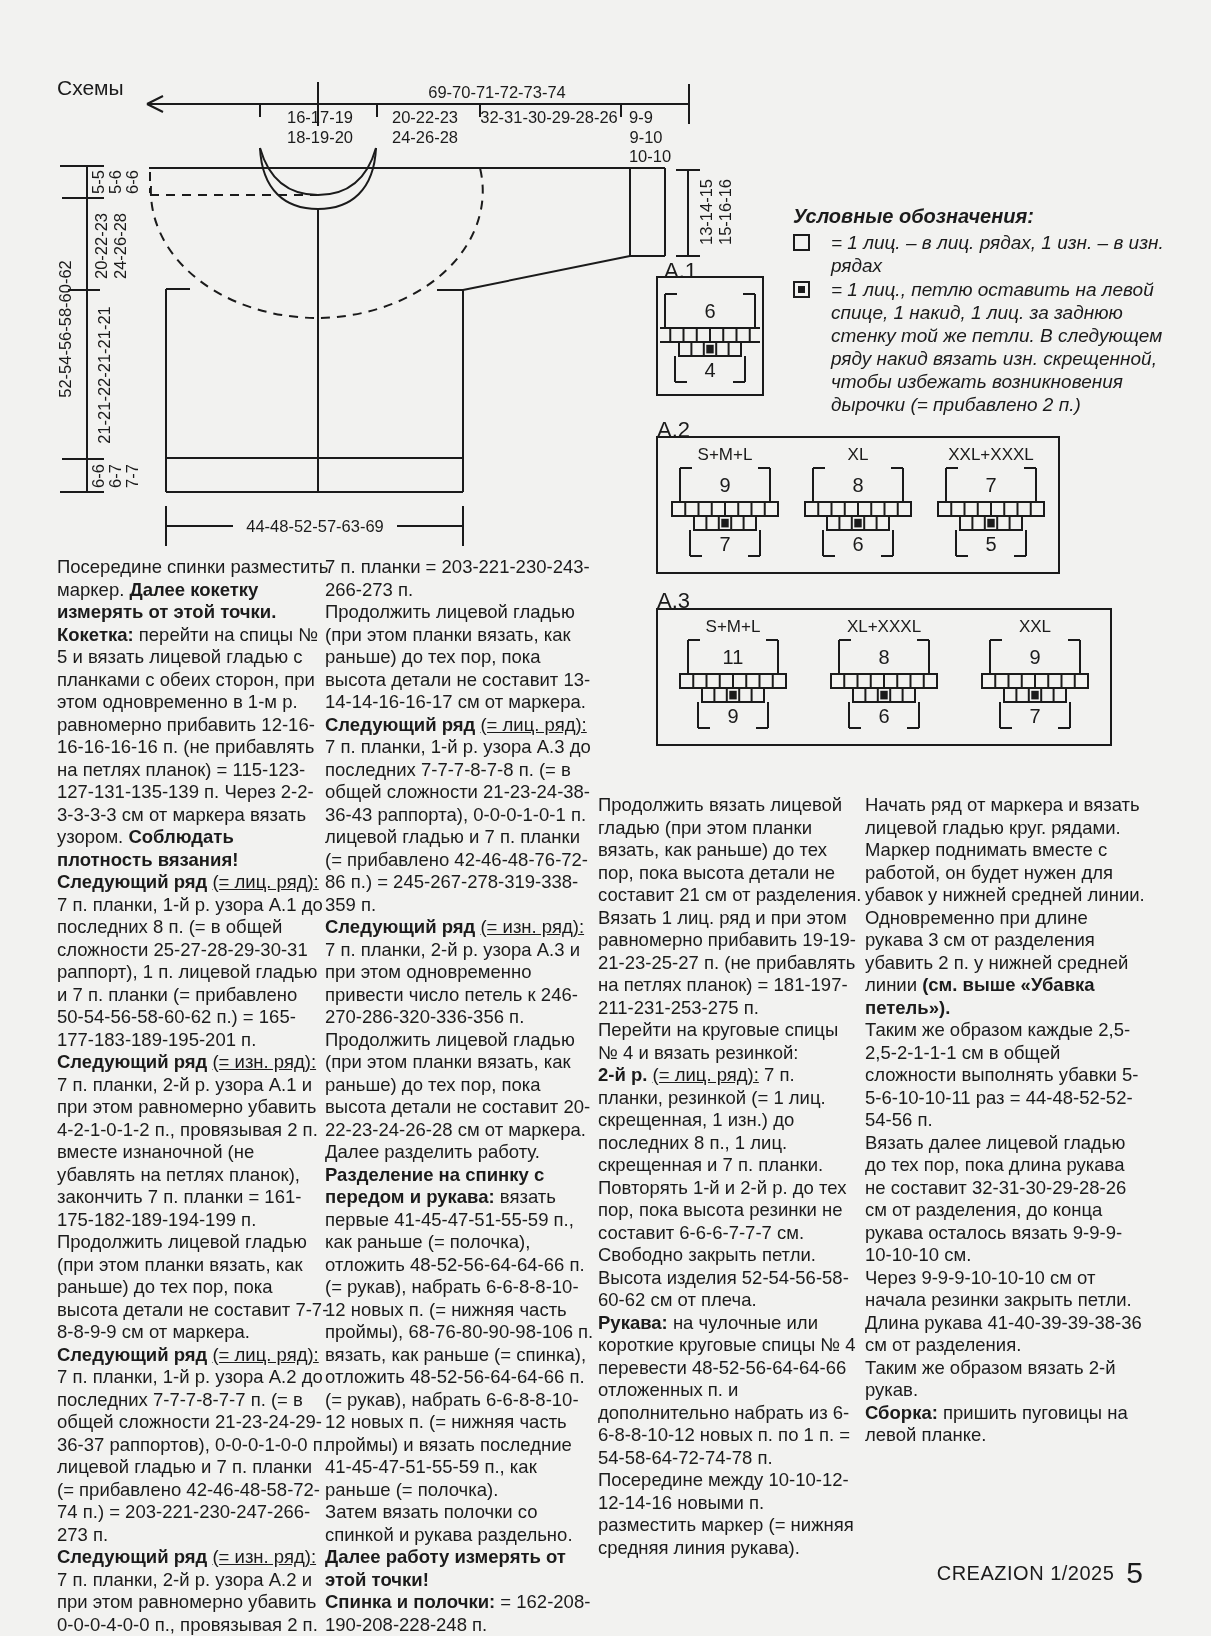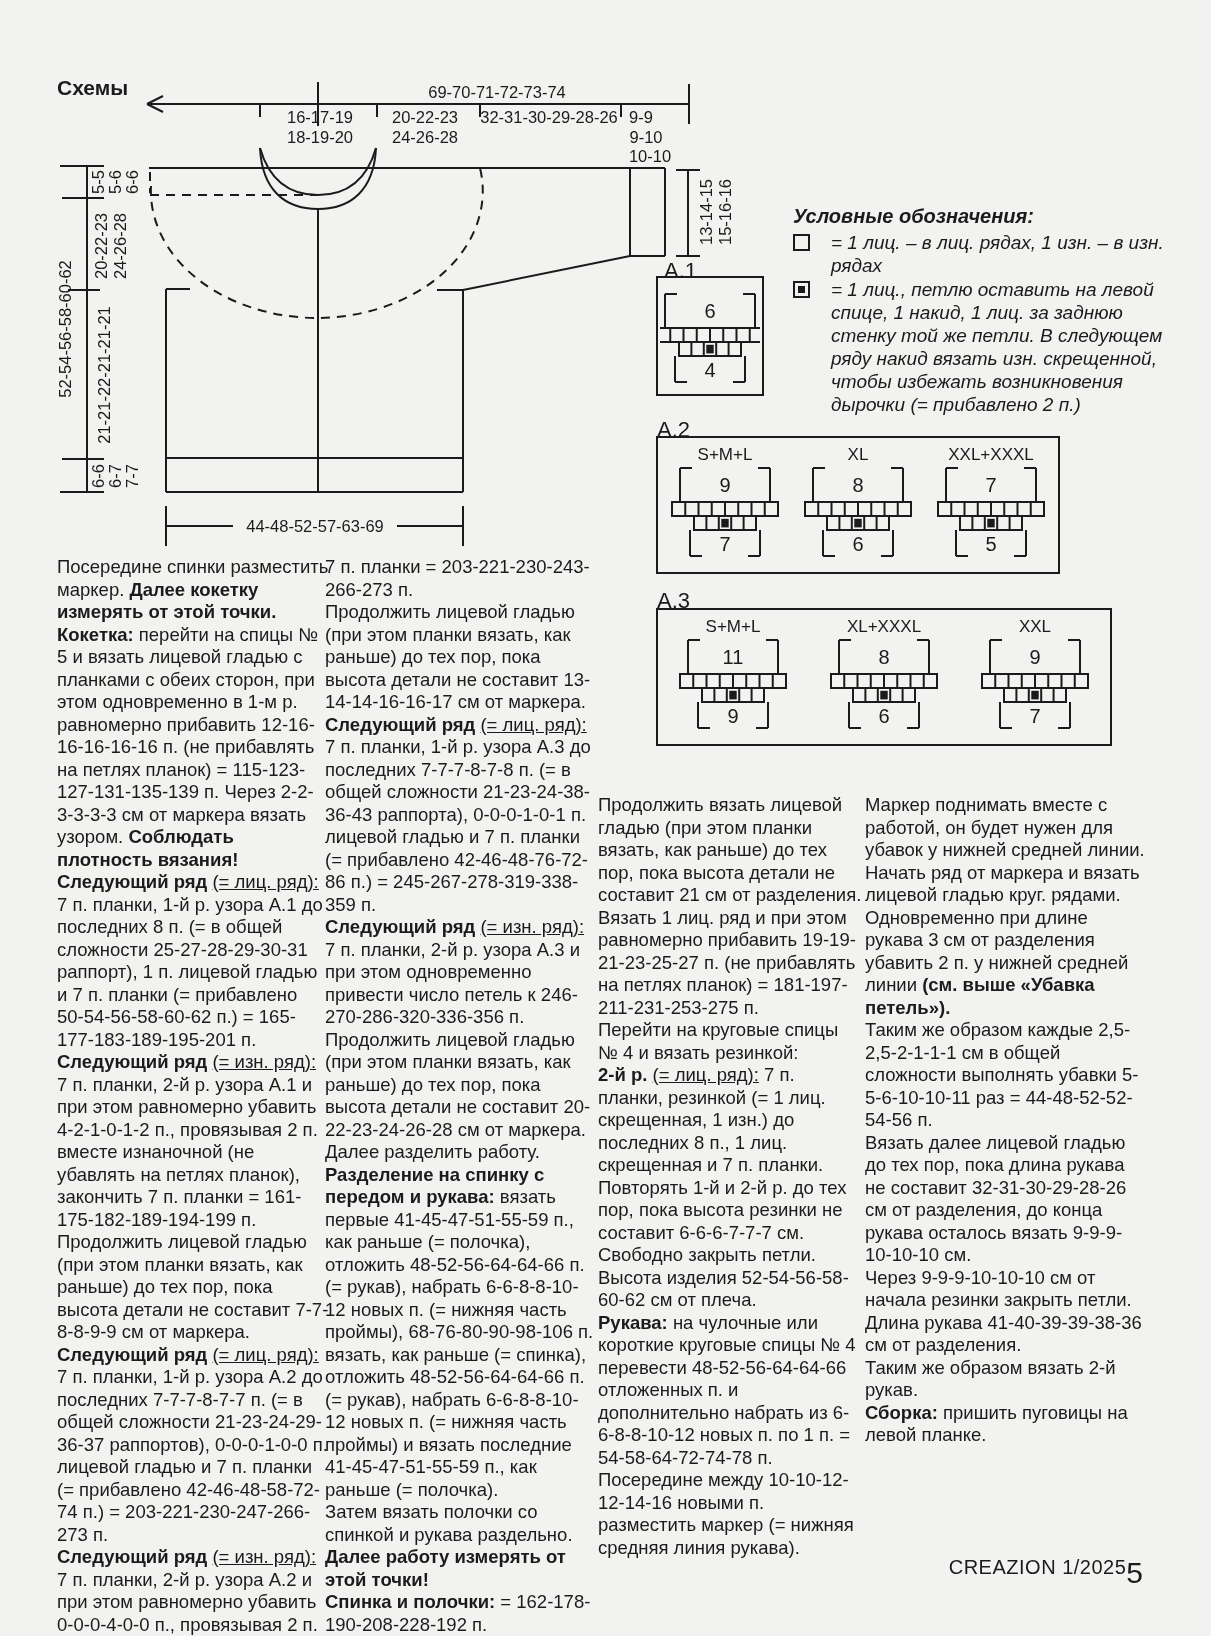--- a/index.html
+++ b/index.html
@@ -1,18 +1,18 @@
 <!DOCTYPE html>
 <html><head>
 <meta charset="utf-8">
 <style>
   html,body{margin:0;padding:0;}
   body{background:#d8d8d6;font-family:"Liberation Sans",sans-serif;}
   .page{position:relative;width:1211px;height:1636px;background:#f2f2f0;color:#1b1b1b;margin:0 auto;overflow:hidden;}
-  .hdr{position:absolute;left:57px;top:76px;font-size:21px;font-weight:bold;}
+  .hdr{position:absolute;left:57px;top:76px;font-size:21px;font-weight:normal;}
   svg{display:block;}
   .ln{stroke:#1b1b1b;stroke-width:2;fill:none;}
   .lnd{stroke:#1b1b1b;stroke-width:2;fill:none;stroke-dasharray:9 7;}
   .lab{font-size:16.5px;fill:#1b1b1b;font-family:"Liberation Sans",sans-serif;}
   .schema-svg{position:absolute;left:0;top:0;}
   
   .legend{position:absolute;left:793px;top:205px;width:372px;font-size:19px;line-height:23px;font-style:italic;}
   .legend .ttl{font-weight:bold;font-size:20px;margin:0 0 3px 0;}
   .legend-item{position:relative;padding-left:38px;margin:0 0 1px 0;}
   .sym{position:absolute;left:0;top:3px;width:13px;height:13px;border:2px solid #1b1b1b;background:#f2f2f0;}
@@ -20,21 +20,21 @@
   
   .chart-label{position:absolute;font-size:22px;}
   .chart-box{position:absolute;border:2px solid #1b1b1b;display:flex;align-items:center;justify-content:space-around;}
   .cn{font-size:20px;fill:#1b1b1b;font-family:"Liberation Sans",sans-serif;}
   .cs{font-size:17px;fill:#1b1b1b;font-family:"Liberation Sans",sans-serif;}
   
   .col{position:absolute;font-size:18.5px;line-height:22.5px;text-align:left;}
   .para{margin:0;}
   .b{font-weight:bold;margin-top:25px;}
   .u{text-decoration:underline;}
-  .footer{position:absolute;right:68px;top:1556px;display:flex;align-items:flex-start;}
+  .footer{position:absolute;right:68px;top:1556px;display:flex;align-items:center;gap:12px;}
   .footer .mag{font-size:20px;letter-spacing:.5px;}
   .footer .pg{font-size:30px;}
 </style>
 </head>
 <body>
 
 <div class="page">
 
   <div class="hdr">Схемы</div>
 
@@ -267,36 +267,36 @@
   <div class="col" style="left:325px;top:556px;width:272px;">
       <p class="para"><span>7 п. планки = 203-221-230-243-266-273 п.</span></p>
       <p class="para"><span>Продолжить лицевой гладью (при этом планки вязать, как раньше) до тех пор, пока высота детали не составит 13-14-14-16-16-17 см от маркера.</span></p>
       <p class="para"><span class="b">Следующий ряд </span><span class="u">(= лиц. ряд):</span><span> 7 п. планки, 1-й р. узора А.3 до последних 7-7-7-8-7-8 п. (= в общей сложности 21-23-24-38-36-43 раппорта), 0-0-0-1-0-1 п. лицевой гладью и 7 п. планки (= прибавлено 42-46-48-76-72-86 п.) = 245-267-278-319-338-359 п.</span></p>
       <p class="para"><span class="b">Следующий ряд </span><span class="u">(= изн. ряд):</span><span> 7 п. планки, 2-й р. узора А.3 и при этом одновременно привести число петель к 246-270-286-320-336-356 п.</span></p>
       <p class="para"><span>Продолжить лицевой гладью (при этом планки вязать, как раньше) до тех пор, пока высота детали не составит 20-22-23-24-26-28 см от маркера.</span></p>
       <p class="para"><span>Далее разделить работу.</span></p>
       <p class="para"><span class="b">Разделение на спинку с передом и рукава: </span><span>вязать первые 41-45-47-51-55-59 п., как раньше (= полочка), отложить 48-52-56-64-64-66 п. (= рукав), набрать 6-6-8-8-10-12 новых п. (= нижняя часть проймы), 68-76-80-90-98-106 п. вязать, как раньше (= спинка), отложить 48-52-56-64-64-66 п. (= рукав), набрать 6-6-8-8-10-12 новых п. (= нижняя часть проймы) и вязать последние 41-45-47-51-55-59 п., как раньше (= полочка).</span></p>
       <p class="para"><span>Затем вязать полочки со спинкой и рукава раздельно.</span></p>
       <p class="para"><span class="b">Далее работу измерять от этой точки!</span></p>
-      <p class="para"><span class="b">Спинка и полочки: </span><span>= 162-178-190-208-228-192 п.</span></p>
+      <p class="para"><span class="b">Спинка и полочки: </span><span>= 162-208-190-208-228-248 п.</span></p>
     </div>
   <div class="col" style="left:598px;top:794px;width:264px;">
       <p class="para"><span>Продолжить вязать лицевой гладью (при этом планки вязать, как раньше) до тех пор, пока высота детали не составит 21 см от разделения.</span></p>
       <p class="para"><span>Вязать 1 лиц. ряд и при этом равномерно прибавить 19-19-21-23-25-27 п. (не прибавлять на петлях планок) = 181-197-211-231-253-275 п.</span></p>
       <p class="para"><span>Перейти на круговые спицы № 4 и вязать резинкой:</span></p>
       <p class="para"><span class="b">2-й р. </span><span class="u">(= лиц. ряд):</span><span> 7 п. планки, резинкой (= 1 лиц. скрещенная, 1 изн.) до последних 8 п., 1 лиц. скрещенная и 7 п. планки.</span></p>
       <p class="para"><span>Повторять 1-й и 2-й р. до тех пор, пока высота резинки не составит 6-6-6-7-7-7 см.</span></p>
       <p class="para"><span>Свободно закрыть петли.</span></p>
       <p class="para"><span>Высота изделия 52-54-56-58-60-62 см от плеча.</span></p>
       <p class="para"><span class="b">Рукава: </span><span>на чулочные или короткие круговые спицы № 4 перевести 48-52-56-64-64-66 отложенных п. и дополнительно набрать из 6-6-8-8-10-12 новых п. по 1 п. = 54-58-64-72-74-78 п.</span></p>
       <p class="para"><span>Посередине между 10-10-12-12-14-16 новыми п. разместить маркер (= нижняя средняя линия рукава).</span></p>
     </div>
   <div class="col" style="left:865px;top:794px;width:280px;">
+      <p class="para"><span>Начать ряд от маркера и вязать лицевой гладью круг. рядами.</span></p>
       <p class="para"><span>Маркер поднимать вместе с работой, он будет нужен для убавок у нижней средней линии.</span></p>
-      <p class="para"><span>Начать ряд от маркера и вязать лицевой гладью круг. рядами.</span></p>
       <p class="para"><span>Одновременно при длине рукава 3 см от разделения убавить 2 п. у нижней средней линии </span><span class="b">(см. выше «Убавка петель»).</span></p>
       <p class="para"><span>Таким же образом каждые 2,5-2,5-2-1-1-1 см в общей сложности выполнять убавки 5-5-6-10-10-11 раз = 44-48-52-52-54-56 п.</span></p>
       <p class="para"><span>Вязать далее лицевой гладью до тех пор, пока длина рукава не составит 32-31-30-29-28-26 см от разделения, до конца рукава осталось вязать 9-9-9-10-10-10 см.</span></p>
       <p class="para"><span>Через 9-9-9-10-10-10 см от начала резинки закрыть петли.</span></p>
       <p class="para"><span>Длина рукава 41-40-39-39-38-36 см от разделения.</span></p>
       <p class="para"><span>Таким же образом вязать 2-й рукав.</span></p>
       <p class="para"><span class="b">Сборка: </span><span>пришить пуговицы на левой планке.</span></p>
     </div>
 
   <div class="footer">

